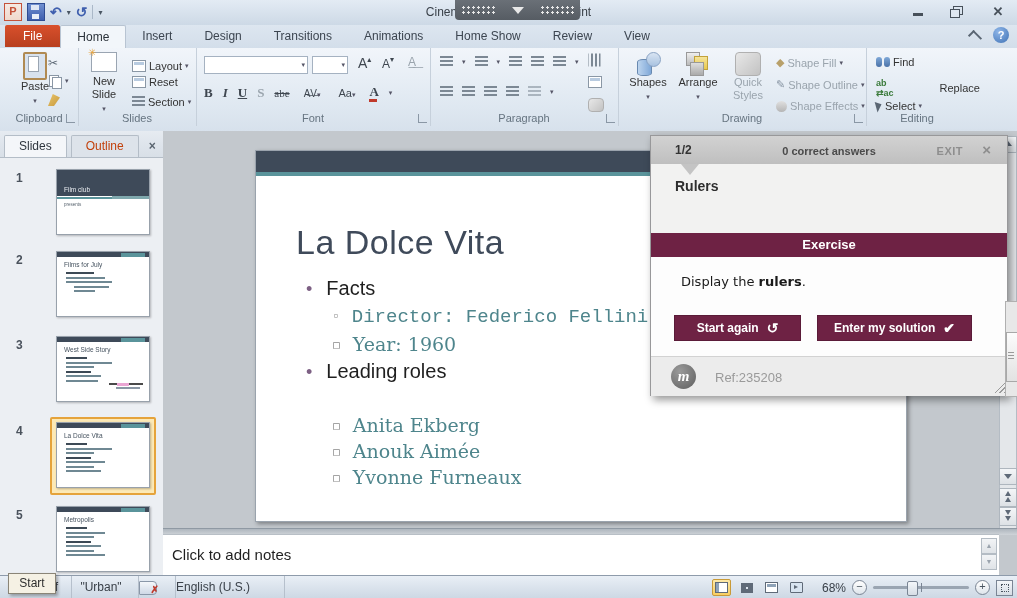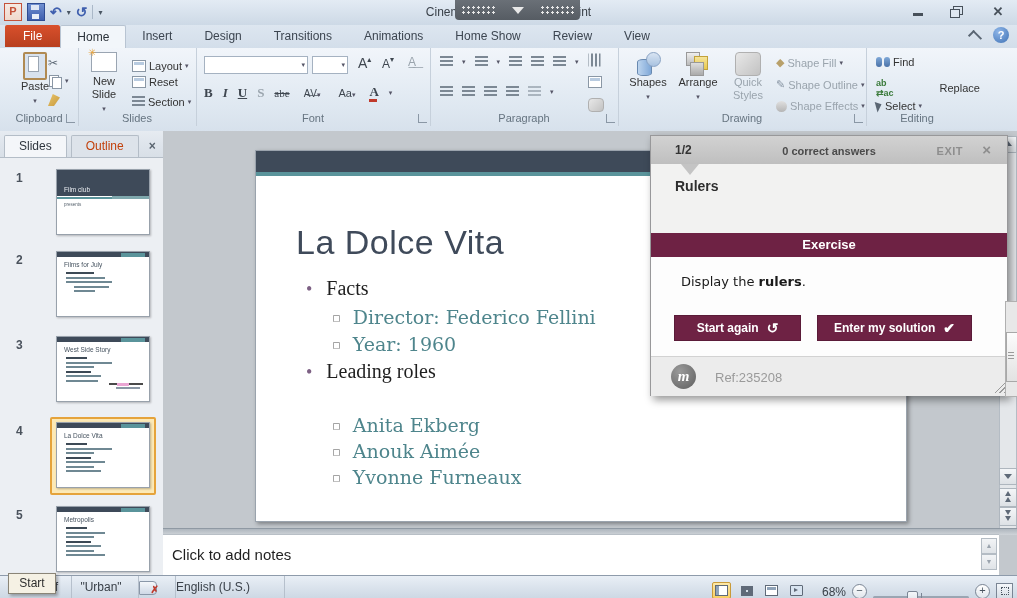--- a/index.html
+++ b/index.html
@@ -112,21 +112,21 @@
   .t1-teal2{position:absolute;right:0;top:26px;width:40%;height:3px;background:#7fa8ad;}
   .t1-sub{position:absolute;left:7px;top:32px;font-size:4.5px;color:#5a6570;}
   
   #editor{left:163px;top:131px;width:854px;height:397px;background:#c3c8cd;}
   #slide{position:absolute;left:92px;top:19px;width:650px;height:370px;background:#fff;box-shadow:2px 2px 4px rgba(0,0,0,.35);border:1px solid #9aa3ad;}
   #slide-band{position:absolute;left:0;top:0;width:100%;height:21px;background:#3e4a59;}
   #slide-teal{position:absolute;left:0;top:21px;width:100%;height:4px;background:#5a949b;}
   .ph-sq1{position:absolute;right:8px;top:27px;width:10px;height:6px;background:#5a949b;}
   .ph-sq2{position:absolute;right:8px;top:35px;width:10px;height:6px;background:#8fb3b8;}
   #slide-title{position:absolute;left:40px;top:72px;font-size:34px;letter-spacing:.5px;color:#3f4a5a;font-family:"Liberation Sans",sans-serif;}
-  .bl1{position:absolute;left:50px;font-family:Liberation Serif, serif;font-size:20px;color:#1f1f1f;}
+  .bl1{position:absolute;left:50px;font-family:Liberation Sans, sans-serif;font-size:20px;color:#1f1f1f;}
   .bl1:before{content:"•";color:#7d6084;margin-right:14px;font-size:18px;}
   .bl2{position:absolute;left:76px;font-family:"DejaVu Serif",serif;font-size:19px;color:#4e858c;}
   .bl2:before{content:"▫";color:#8a8a8a;margin-right:12px;font-size:13px;vertical-align:2px;}
   
   #splitter{left:163px;top:528px;width:854px;height:6px;background:linear-gradient(#aeb6be,#cfd4d9);border-top:1px solid #8f99a3;}
   #notes{left:163px;top:534px;width:836px;height:41px;background:#fff;border-top:1px solid #b8bfc6;}
   #notes-text{position:absolute;left:9px;top:11px;font-size:15px;color:#1f1f1f;}
   .nscroll{position:absolute;right:2px;width:14px;height:14px;background:linear-gradient(#f2f4f6,#dfe3e7);border:1px solid #b4bcc4;color:#9aa3ad;font-size:7px;text-align:center;line-height:13px;}
   
   .sbar-col{left:999px;top:136px;width:16px;height:392px;background:#e4e7ea;border:1px solid #b4bcc4;}
@@ -155,21 +155,21 @@
   #ex-ref{position:absolute;left:64px;top:13px;font-size:13px;color:#9a9a9a;}
   #ex-scroll{position:absolute;right:-12px;top:165px;width:12px;height:94px;background:#e8e8e8;border:1px solid #b0b0b0;}
   #ex-scroll .sthumb{position:absolute;left:0;top:30px;width:10px;height:48px;background:linear-gradient(#fcfcfc,#e2e2e2);border:1px solid #a8a8a8;}
   #ex-scroll .ridges{position:absolute;left:2px;top:50px;width:6px;height:8px;background:repeating-linear-gradient(#9a9a9a 0 1px,transparent 1px 3px);}
   #ex-resize{position:absolute;right:2px;bottom:2px;width:13px;height:13px;background:repeating-linear-gradient(135deg,transparent 0 2px,#9a9a9a 2px 3px);clip-path:polygon(100% 0,100% 100%,0 100%);}
   
   #statusbar{left:0;top:575px;width:1017px;height:23px;background:linear-gradient(#e9eff6,#ccd7e3);border-top:1px solid #8e9bab;font-size:12px;color:#3a4149;}
   .scell{position:absolute;top:0;height:23px;line-height:23px;border-right:1px solid #b6c0cc;padding:0 8px;}
   .spell-ic{position:relative;width:16px;height:12px;margin-top:5px;background:linear-gradient(#f4f7fa,#cfd9e6);border:1px solid #8a97a8;border-radius:1px 4px 4px 1px;}
   .spell-ic:after{content:"✗";position:absolute;right:-3px;top:-4px;color:#c0392b;font-size:10px;font-weight:bold;}
-  .sright{position:absolute;right:4px;top:0;height:23px;display:flex;align-items:flex-end;gap:6px;}
+  .sright{position:absolute;right:4px;top:0;height:23px;display:flex;align-items:center;gap:6px;}
   .vbtn{width:17px;height:15px;border:1px solid transparent;display:flex;align-items:center;justify-content:center;}
   .vbtn.active{background:linear-gradient(#fde9a8,#f8ce62);border-color:#c99a38;border-radius:2px;}
   .vglyph{width:11px;height:9px;border:1px solid #5f6a78;position:relative;background:#fff;}
   .vglyph.norm:before{content:"";position:absolute;left:0;top:0;bottom:0;width:3px;background:#8fa3b8;}
   .vglyph.sorter{background:linear-gradient(#fff,#fff),#fff;border:none;width:12px;height:10px;background:repeating-linear-gradient(90deg,#5f6a78 0 5px,transparent 5px 7px),repeating-linear-gradient(#5f6a78 0 4px,transparent 4px 6px);}
   .vglyph.reading:before{content:"";position:absolute;left:1px;top:1px;right:1px;height:3px;background:#8fa3b8;}
   .vglyph.show{border-radius:1px;background:#d8e4f0;}
   .vglyph.show:before{content:"";position:absolute;left:3px;top:2px;width:0;height:0;border-left:4px solid #5f6a78;border-top:2.5px solid transparent;border-bottom:2.5px solid transparent;}
   .zoombtn{width:13px;height:13px;border-radius:50%;border:1px solid #7a8594;background:linear-gradient(#fff,#dfe5eb);text-align:center;line-height:11px;font-size:11px;color:#4a5560;}
   .ztrack{position:relative;width:96px;height:3px;background:#9aa5b2;border-radius:2px;}
@@ -484,21 +484,21 @@
   </div>
 
   <div id="editor" class="abs">
     <div id="slide">
       <div id="slide-band"></div>
       <div id="slide-teal"></div>
       <div class="ph-sq1"></div>
       <div class="ph-sq2"></div>
       <div id="slide-title">La Dolce Vita</div>
       <div class="bl1" style="top:126px;">Facts</div>
-      <div class="bl2" style="top:155px;">Director: Federico Fellini</div>
+      <div class="bl2" style="top:155px;font-family:Liberation Mono, monospace;">Director: Federico Fellini</div>
       <div class="bl2" style="top:182px;">Year: 1960</div>
       <div class="bl1" style="top:209px;">Leading roles</div>
       <div class="bl2" style="top:263px;">Anita Ekberg</div>
       <div class="bl2" style="top:289px;">Anouk Aimée</div>
       <div class="bl2" style="top:315px;">Yvonne Furneaux</div>
     </div>
   </div>
 
   <div class="sbar-col abs"></div>
   <div class="sbtn abs" style="top:136px;">

